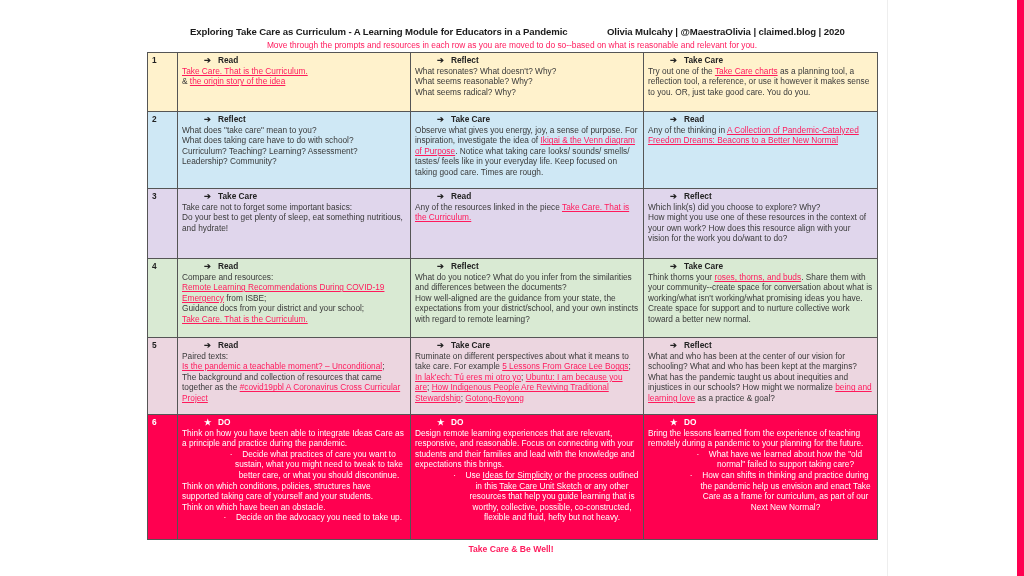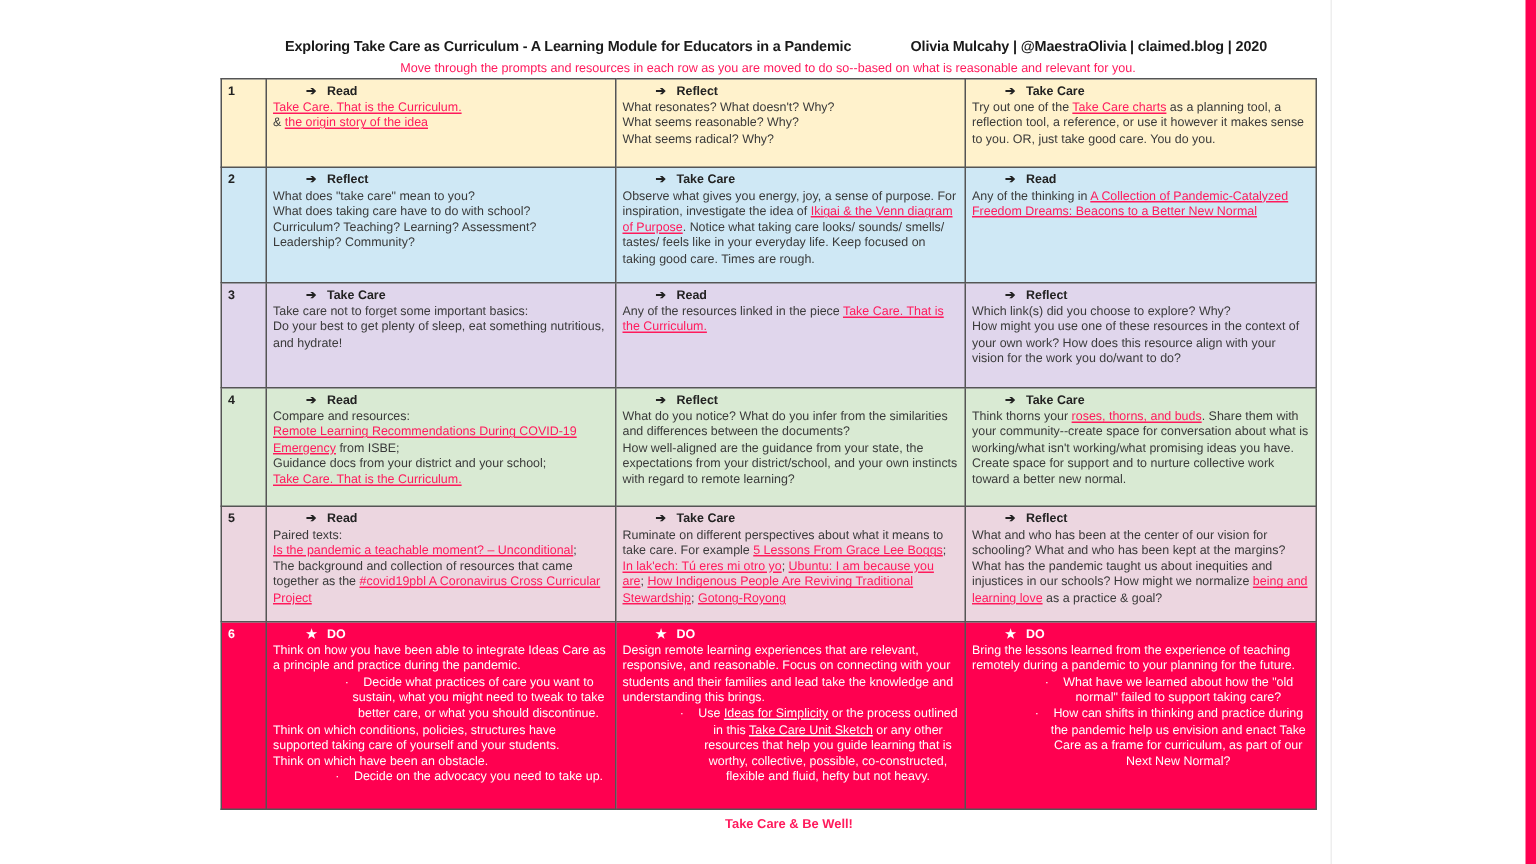--- a/index.html
+++ b/index.html
@@ -21,21 +21,21 @@
   tr.r1 td { background:#fff2cc; height:54px; }
   tr.r2 td { background:#cfe8f5; height:72px; }
   tr.r3 td { background:#e0d6ec; height:65px; }
   tr.r4 td { background:#d9ead3; height:74px; }
   tr.r5 td { background:#ecd6e0; height:72px; }
   tr.r6 td { background:#ff0050; color:#fff; height:120px; }
   tr.r6 td .action, tr.r6 td.num { color:#fff; }
   tr.r6 a.lnk { color:#fff; }
   .bul { display:block; padding-left:50px; text-indent:-32px;text-align:center; }
   .bul .dot { display:inline-block; width:32px; text-indent:0; padding-left:10px; box-sizing:border-box; }
-  .footer { position:absolute; top:544px; left:161px; width:730px; text-align:center; font-size:8.6px; font-weight:bold; color:#ff1a5c; }
+  .footer { position:absolute; top:544px; left:146px; width:730px; text-align:center; font-size:8.6px; font-weight:bold; color:#ff1a5c; }
 </style>
 </head>
 <body>
 
 <div class="page-edge"></div>
 <div class="side-stripe"></div>
 
 <div class="hdr title">Exploring Take Care as Curriculum - A Learning Module for Educators in a Pandemic</div>
 <div class="hdr author">Olivia Mulcahy | @MaestraOlivia | claimed.blog | 2020</div>
 <div class="sub">Move through the prompts and resources in each row as you are moved to do so--based on what is reasonable and relevant for you.</div>
@@ -148,21 +148,21 @@
     <td>
       <span class="action"><span class="ic">★</span><span>DO</span></span>
       <span>Think on how you have been able to integrate Ideas Care as a principle and practice during the pandemic.</span>
       <span class="bul"><span class="dot">·</span><span>Decide what practices of care you want to sustain, what you might need to tweak to take better care, or what you should discontinue.</span></span>
       <span>Think on which conditions, policies, structures have supported taking care of yourself and your students.</span><br>
       <span>Think on which have been an obstacle.</span>
       <span class="bul"><span class="dot">·</span><span>Decide on the advocacy you need to take up.</span></span>
     </td>
     <td>
       <span class="action"><span class="ic">★</span><span>DO</span></span>
-      <span>Design remote learning experiences that are relevant, responsive, and reasonable. Focus on connecting with your students and their families and lead take the knowledge and understanding this brings.</span>
+      <span>Design remote learning experiences that are relevant, responsive, and reasonable. Focus on connecting with your students and their families and lead with the knowledge and expectations this brings.</span>
       <span class="bul"><span class="dot">·</span><span>Use </span><a class="lnk">Ideas for Simplicity</a><span> or the process outlined in this </span><a class="lnk">Take Care Unit Sketch</a><span> or any other resources that help you guide learning that is worthy, collective, possible, co-constructed, flexible and fluid, hefty but not heavy.</span></span>
     </td>
     <td>
       <span class="action"><span class="ic">★</span><span>DO</span></span>
       <span>Bring the lessons learned from the experience of teaching remotely during a pandemic to your planning for the future.</span>
       <span class="bul"><span class="dot">·</span><span>What have we learned about how the "old normal" failed to support taking care?</span></span>
       <span class="bul"><span class="dot">·</span><span>How can shifts in thinking and practice during the pandemic help us envision and enact Take Care as a frame for curriculum, as part of our Next New Normal?</span></span>
     </td>
   </tr>
 </tbody>

